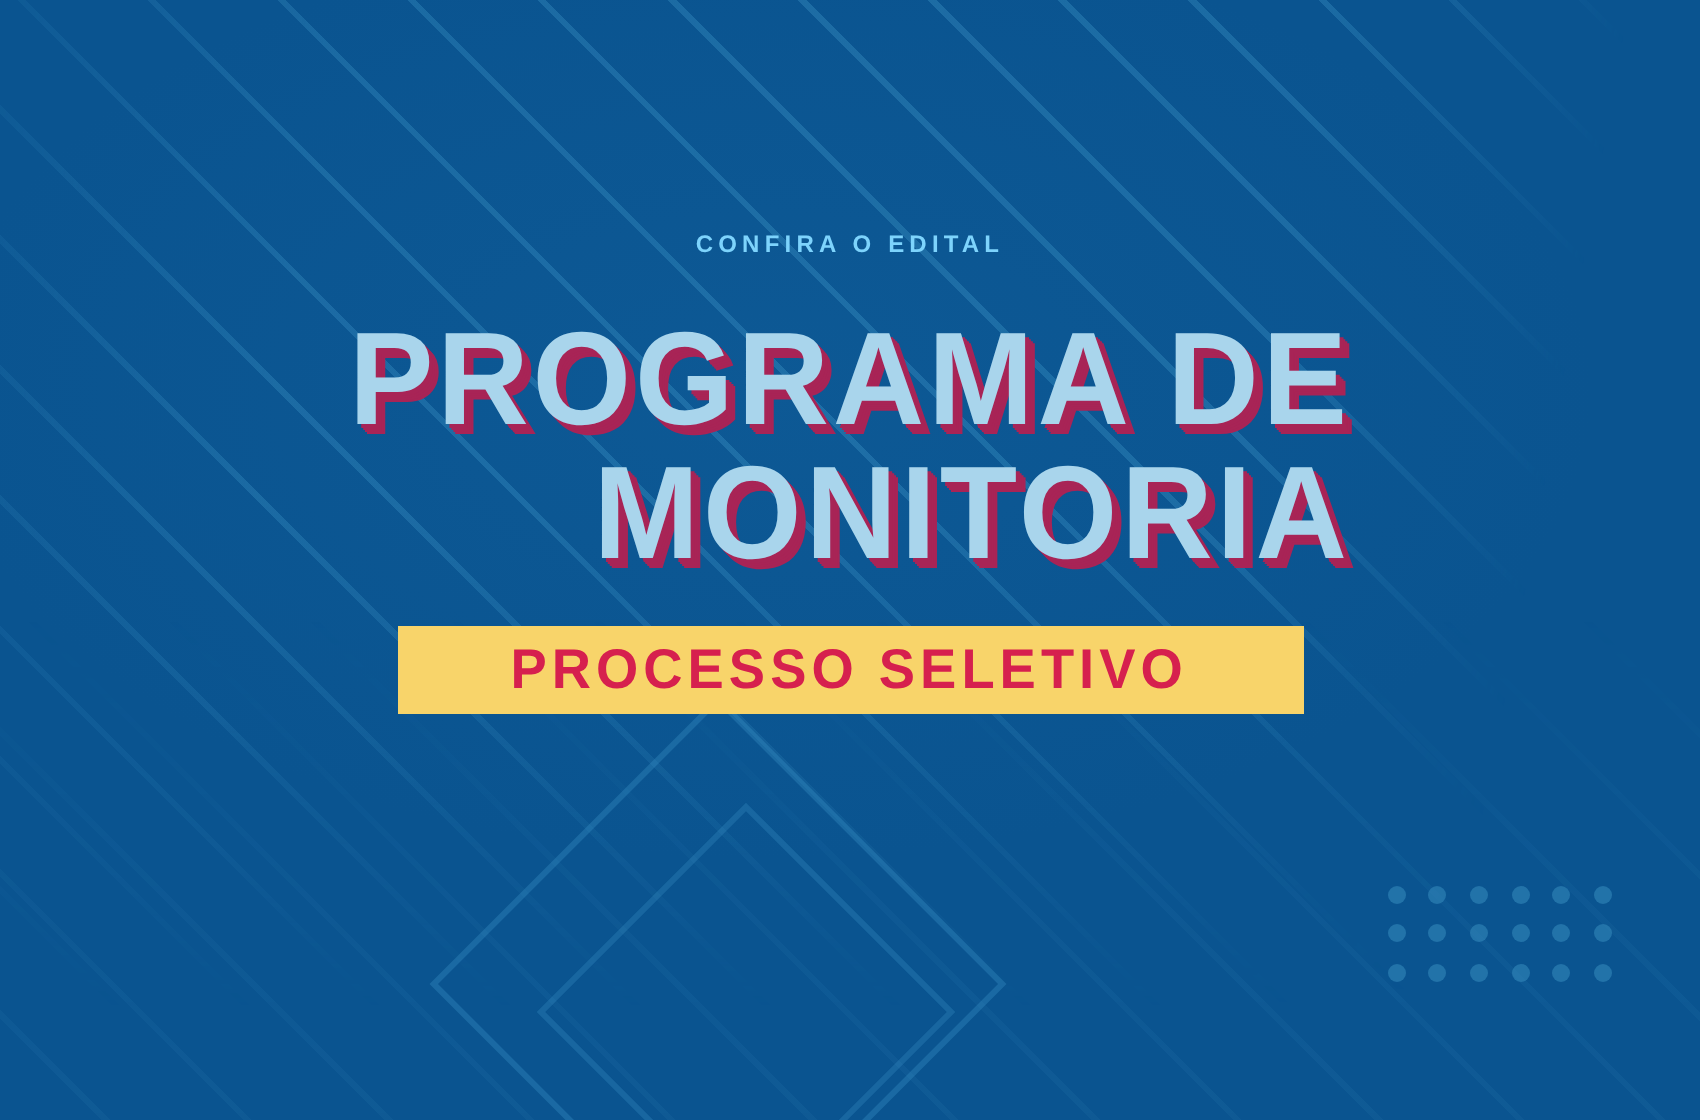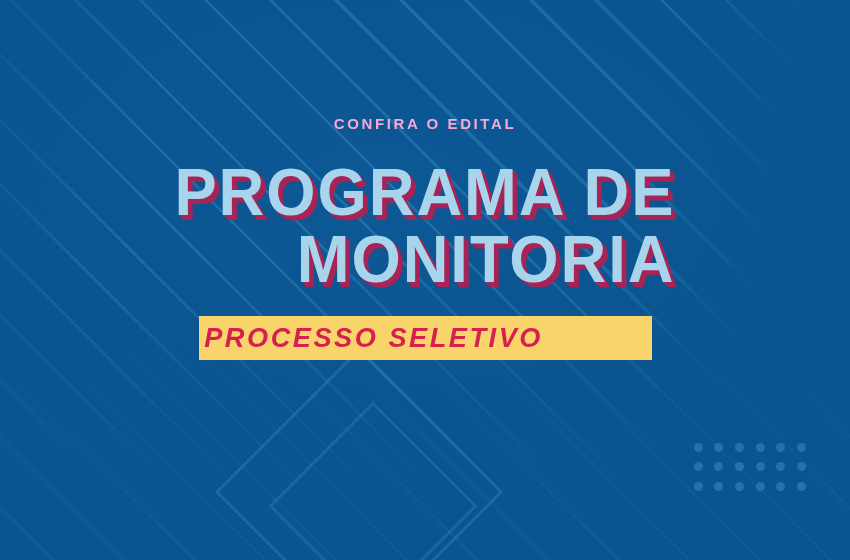--- a/index.html
+++ b/index.html
@@ -127,22 +127,22 @@
   .content {
     position: absolute;
     inset: 0;
     display: flex;
     flex-direction: column;
     align-items: center;
   }
 
   .kicker {
     margin-top: 116px;
-    color: #f9a8d4;
-    font-size: 15px;
+    color: #7dd3fc;
+    font-size: 12px;
     font-weight: bold;
     letter-spacing: 2.6px;
     text-transform: uppercase;
     line-height: 1;
     white-space: nowrap;
   }
 
   .headline {
     margin-top: 30px;
     text-align: right;
@@ -167,22 +167,21 @@
     margin-top: 4px;
   }
 
   .ribbon {
     margin-top: 24px;
     width: 453px;
     height: 44px;
     background: #f8d46a;
     display: flex;
     align-items: center;
-    justify-content: flex-start;
-    font-style: italic;
+    justify-content: center;
   }
   .ribbon-label {
     color: #d6204e;
     font-size: 28px;
     font-weight: bold;
     letter-spacing: 2.6px;
     text-transform: uppercase;
     white-space: nowrap;
     line-height: 1;
     transform: scaleX(0.97);

